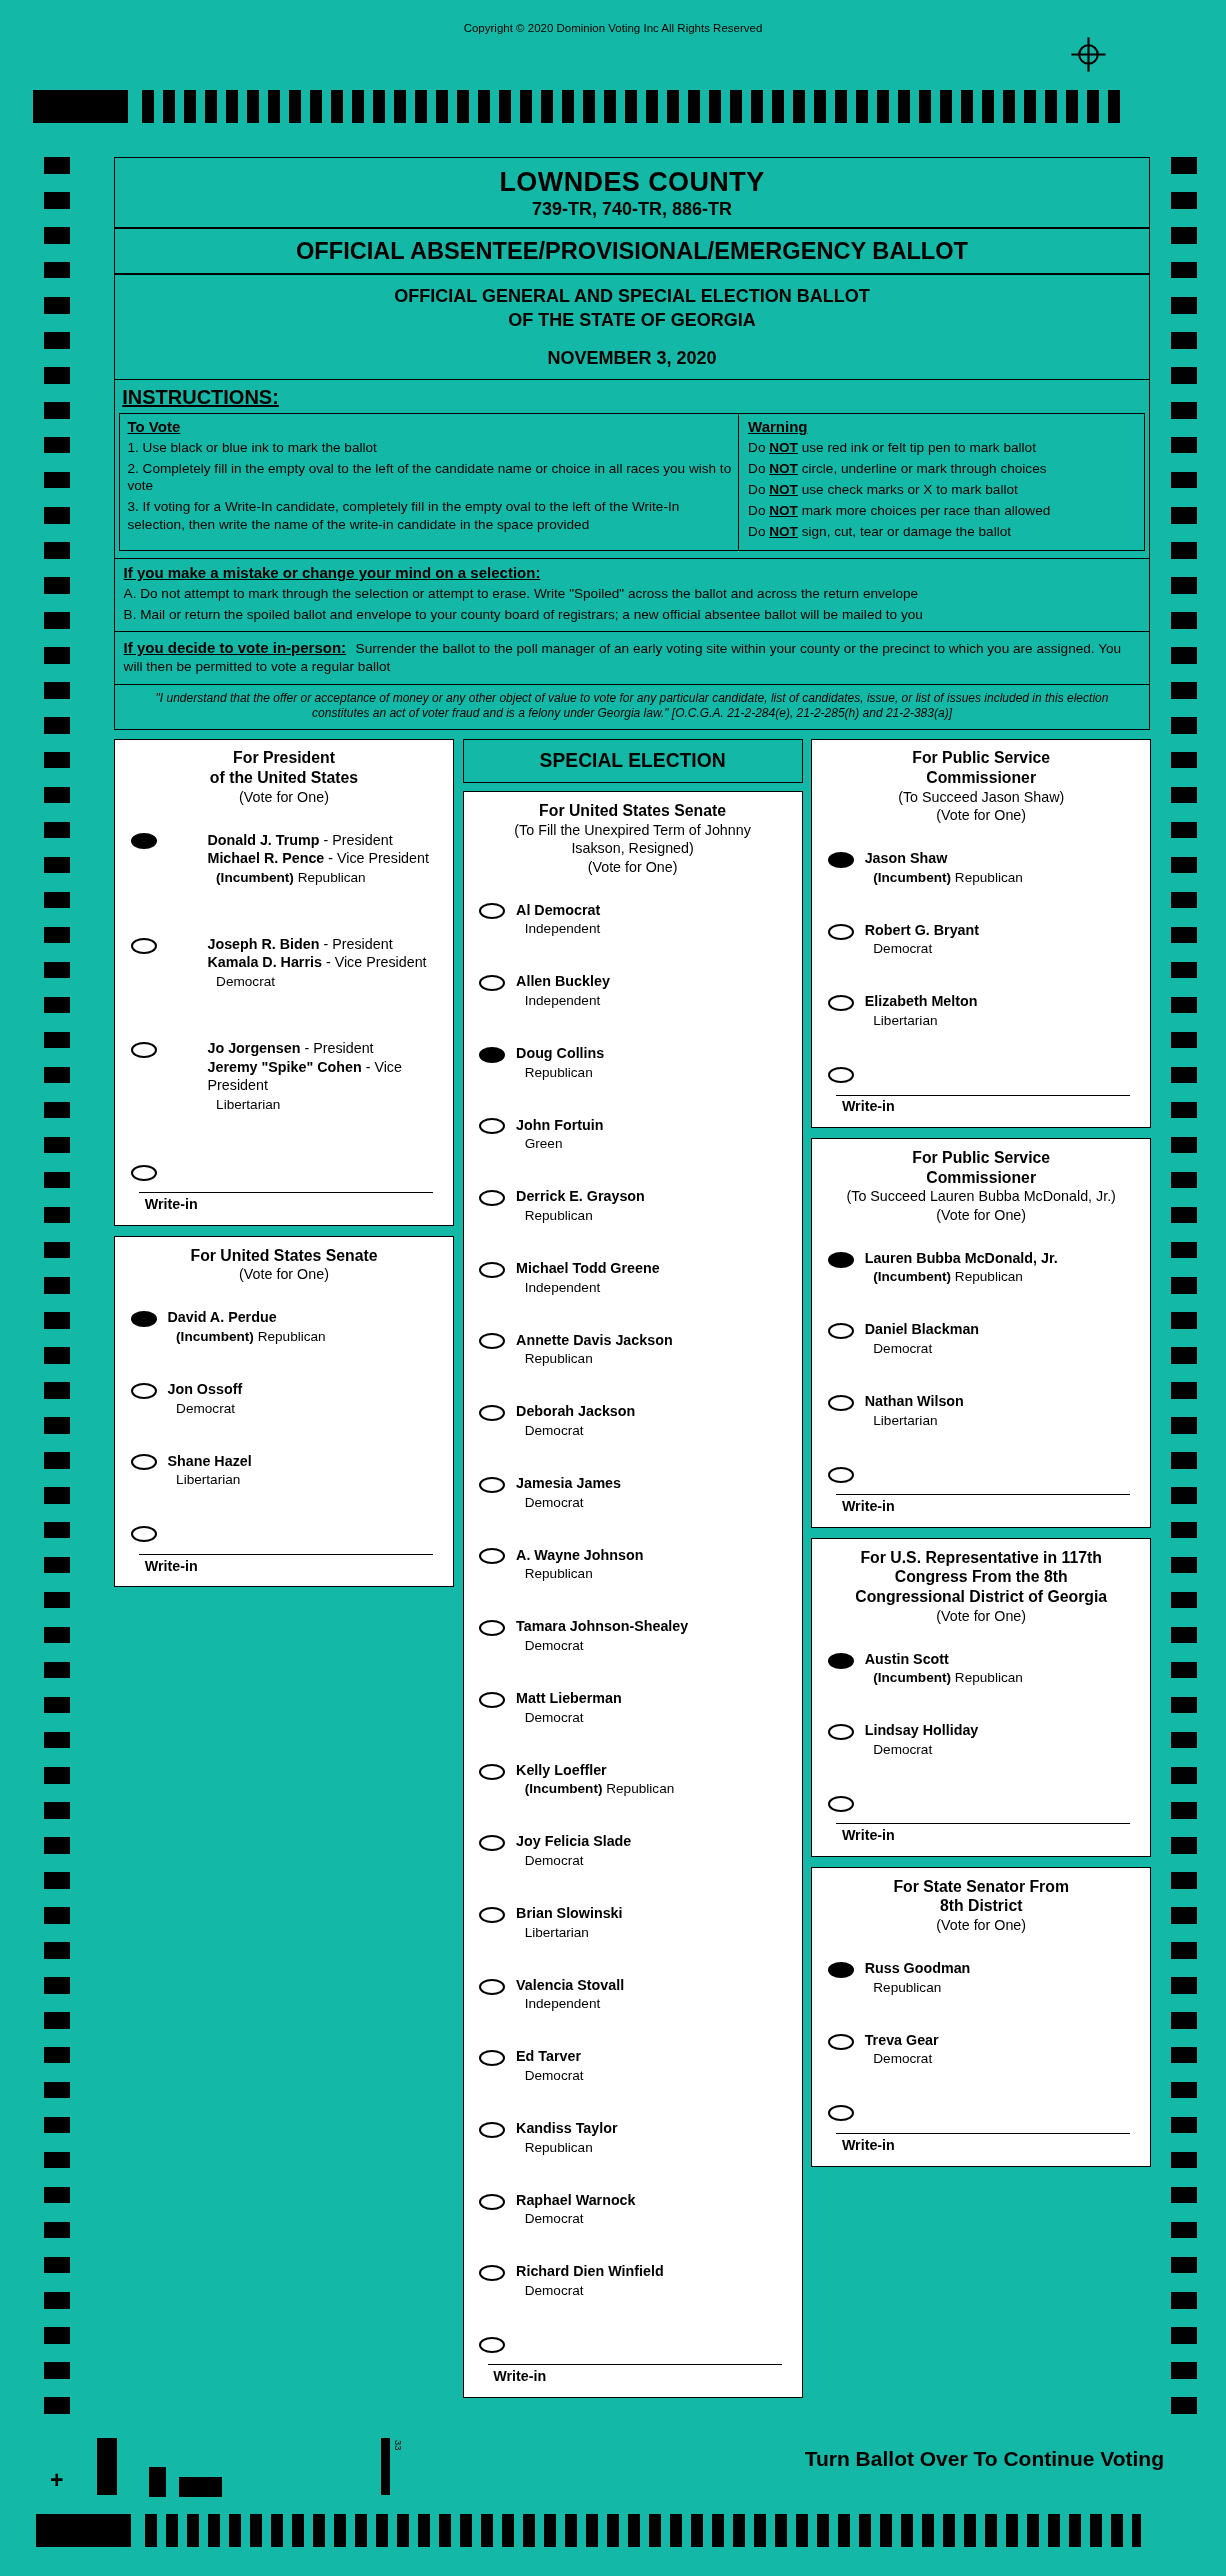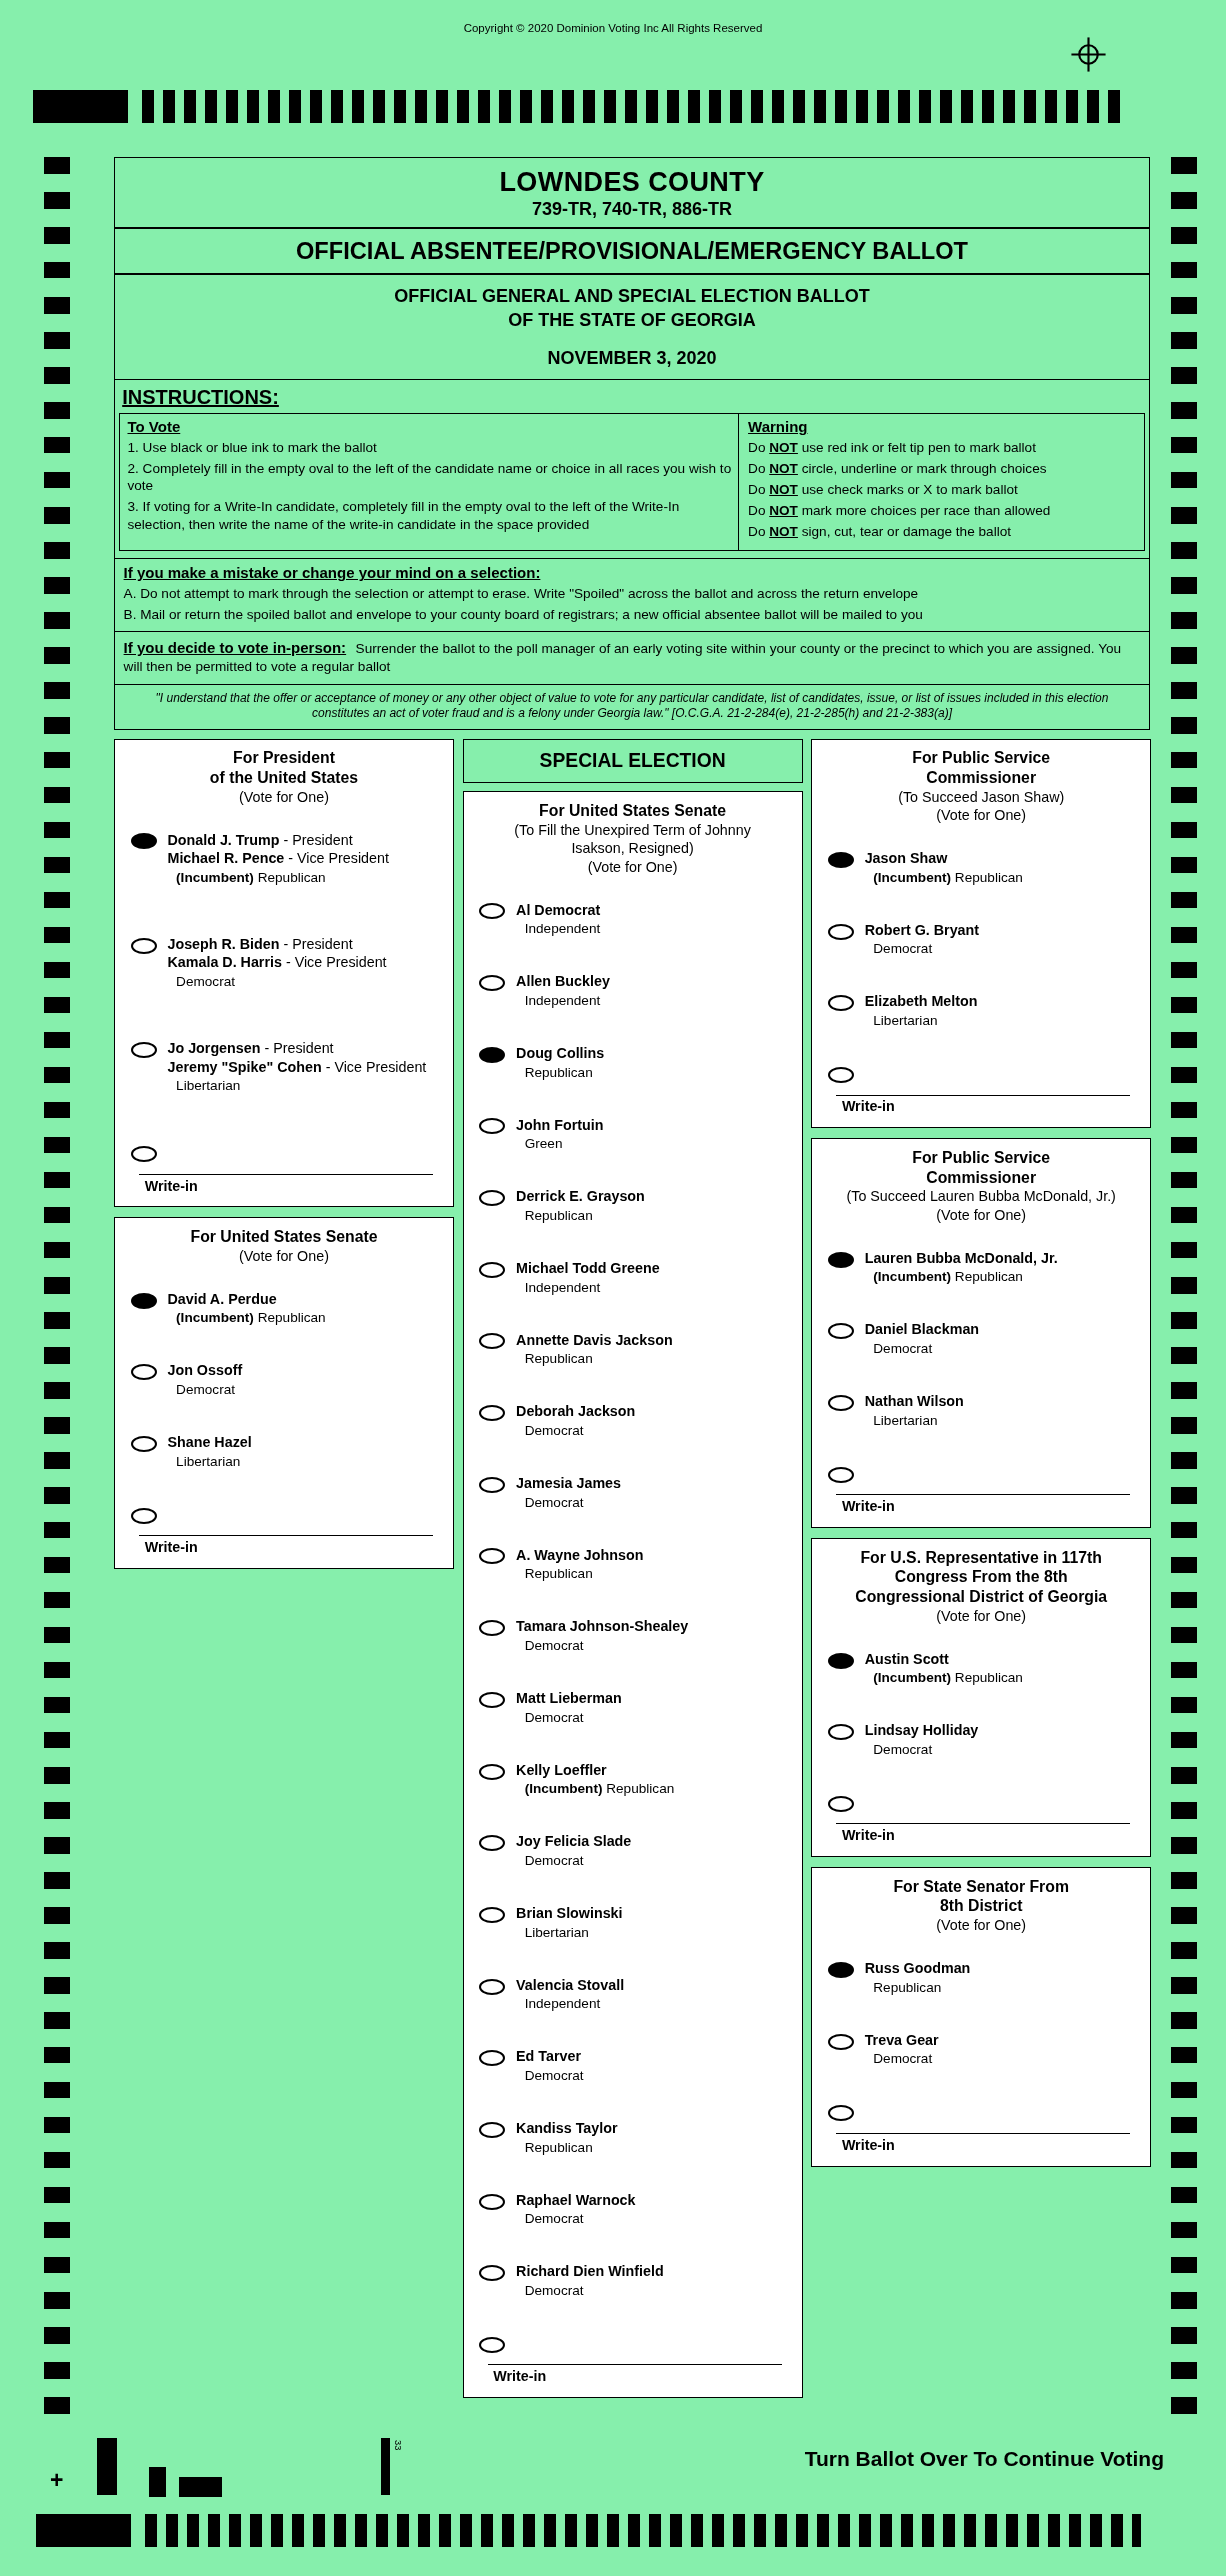--- a/index.html
+++ b/index.html
@@ -1,16 +1,16 @@
 <!DOCTYPE html>
 <html style="font-size:11.5px"><head>
 <meta charset="utf-8">
 <style>
   html,body{margin:0;padding:0;background:#ddd;}
-  .page{position:relative;width:1226px;height:2576px;background:#86efac;
+  .page{position:relative;width:1226px;height:2576px;background:#14b8a6;
         font-family:"Liberation Sans",sans-serif;color:#000;overflow:hidden;}
 
   .copyright{position:absolute;top:21.5px;left:0;width:100%;text-align:center;font-size:11.5px;}
   .regmark{position:absolute;top:36px;left:1070px;width:37px;height:37px;}
 
   
   .timing-row{position:absolute;display:flex;gap:14.3px;height:33px;}
   .timing-top{top:90px;left:33px;width:1096px;}
   .timing-bottom{top:2514px;left:36px;width:1105px;}
   .long-bar{flex:none;width:95px;background:#000;}
@@ -45,21 +45,21 @@
   
   .columns{display:flex;gap:8.6px;margin-top:8.6px;align-items:flex-start;}
   .col{flex:none;width:340px;}
   .section-header{border:1.4px solid #000;text-align:center;font-size:19.3px;font-weight:bold;padding:10px 0;margin-bottom:8.6px;}
   .contest{border:1.4px solid #000;margin-bottom:10px;background:#fff;}
   .chead{text-align:center;padding:8.6px 7.2px 5.7px;}
   .ctitle{font-size:15.8px;font-weight:bold;line-height:1.25;}
   .csub{font-size:14.3px;line-height:1.3;}
   .clist{padding-bottom:5.7px;}
   .cand{display:flex;align-items:flex-start;padding-left:15.8px;margin:18.6px 0 36px;}
-  .cand.two-line{margin-bottom:50px;}
+  .cand.two-line{margin-bottom:50px;gap:40px;}
   .cand.wrow{margin-bottom:11.5px;}
   .oval{flex:none;width:22px;height:12px;border:2.1px solid #000;border-radius:50%;margin-top:2.9px;background:#fff;}
   .oval.filled{background:#000;}
   .ctxt{margin-left:10.7px;text-align:left;}
   .cname{font-size:14.3px;line-height:1.3;}
   .cparty{font-size:13.6px;margin-left:8.6px;margin-top:2.1px;}
   .wline{border-top:1.4px solid #000;margin:0 20px 0 24px;padding:2.9px 0 7.2px;}
   .wlabel{font-size:14.3px;font-weight:bold;padding-left:5.7px;}
 
   

